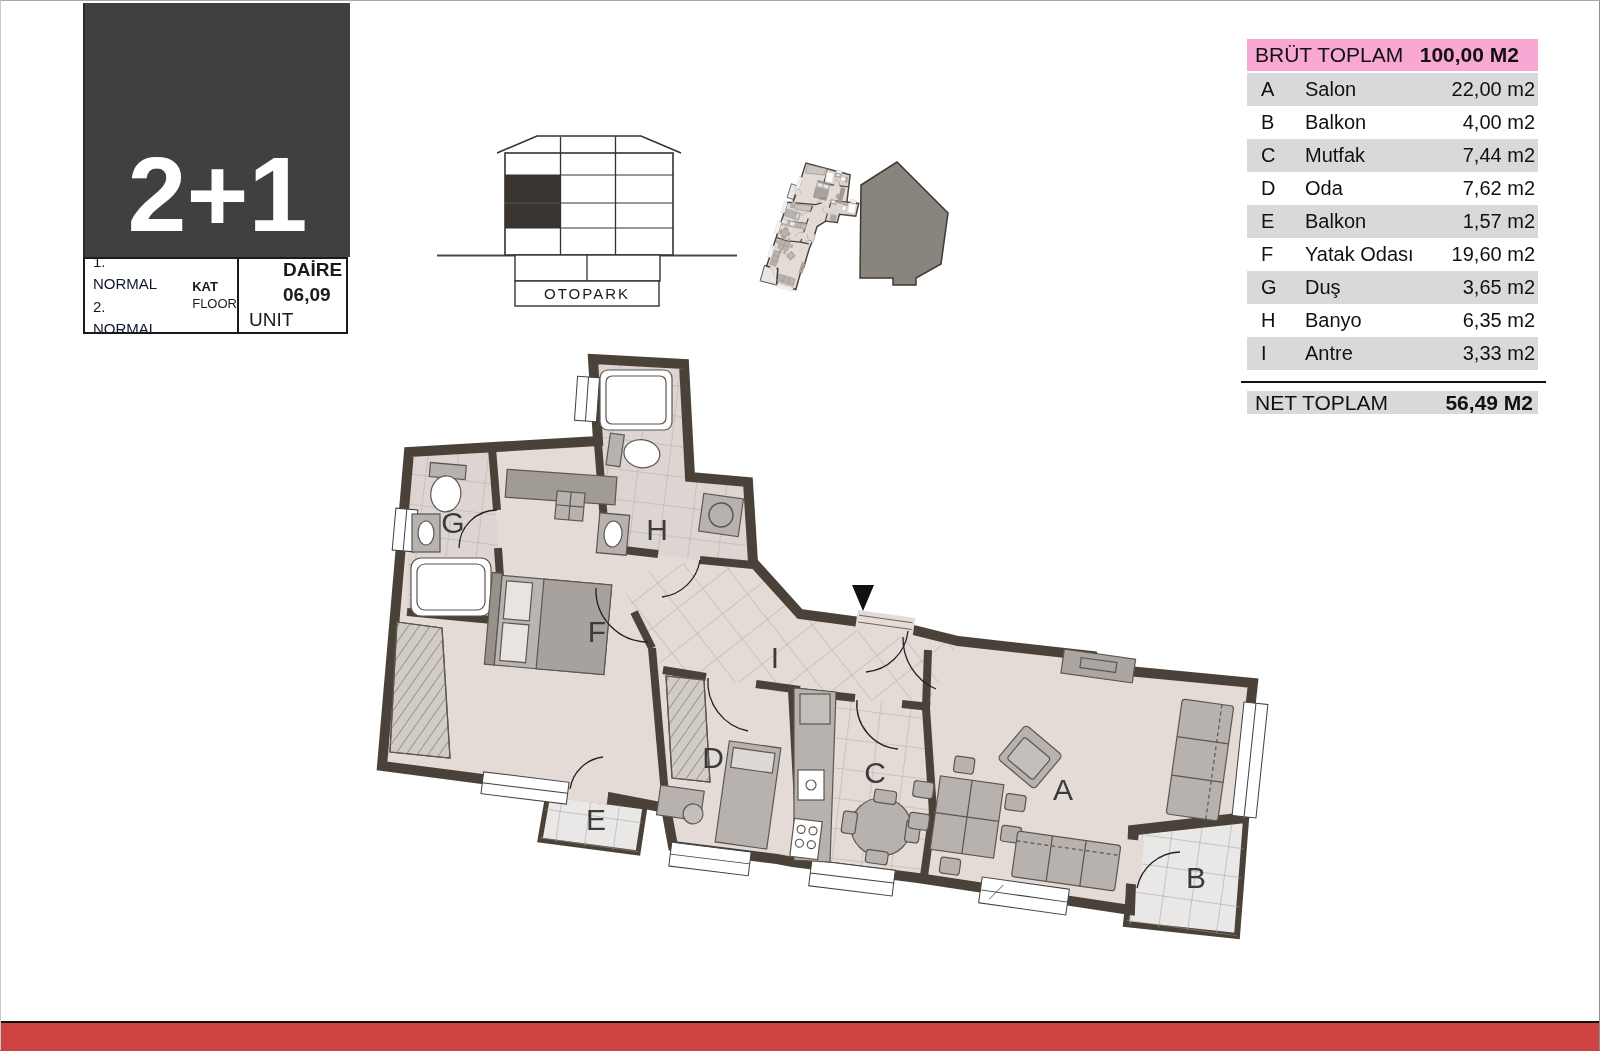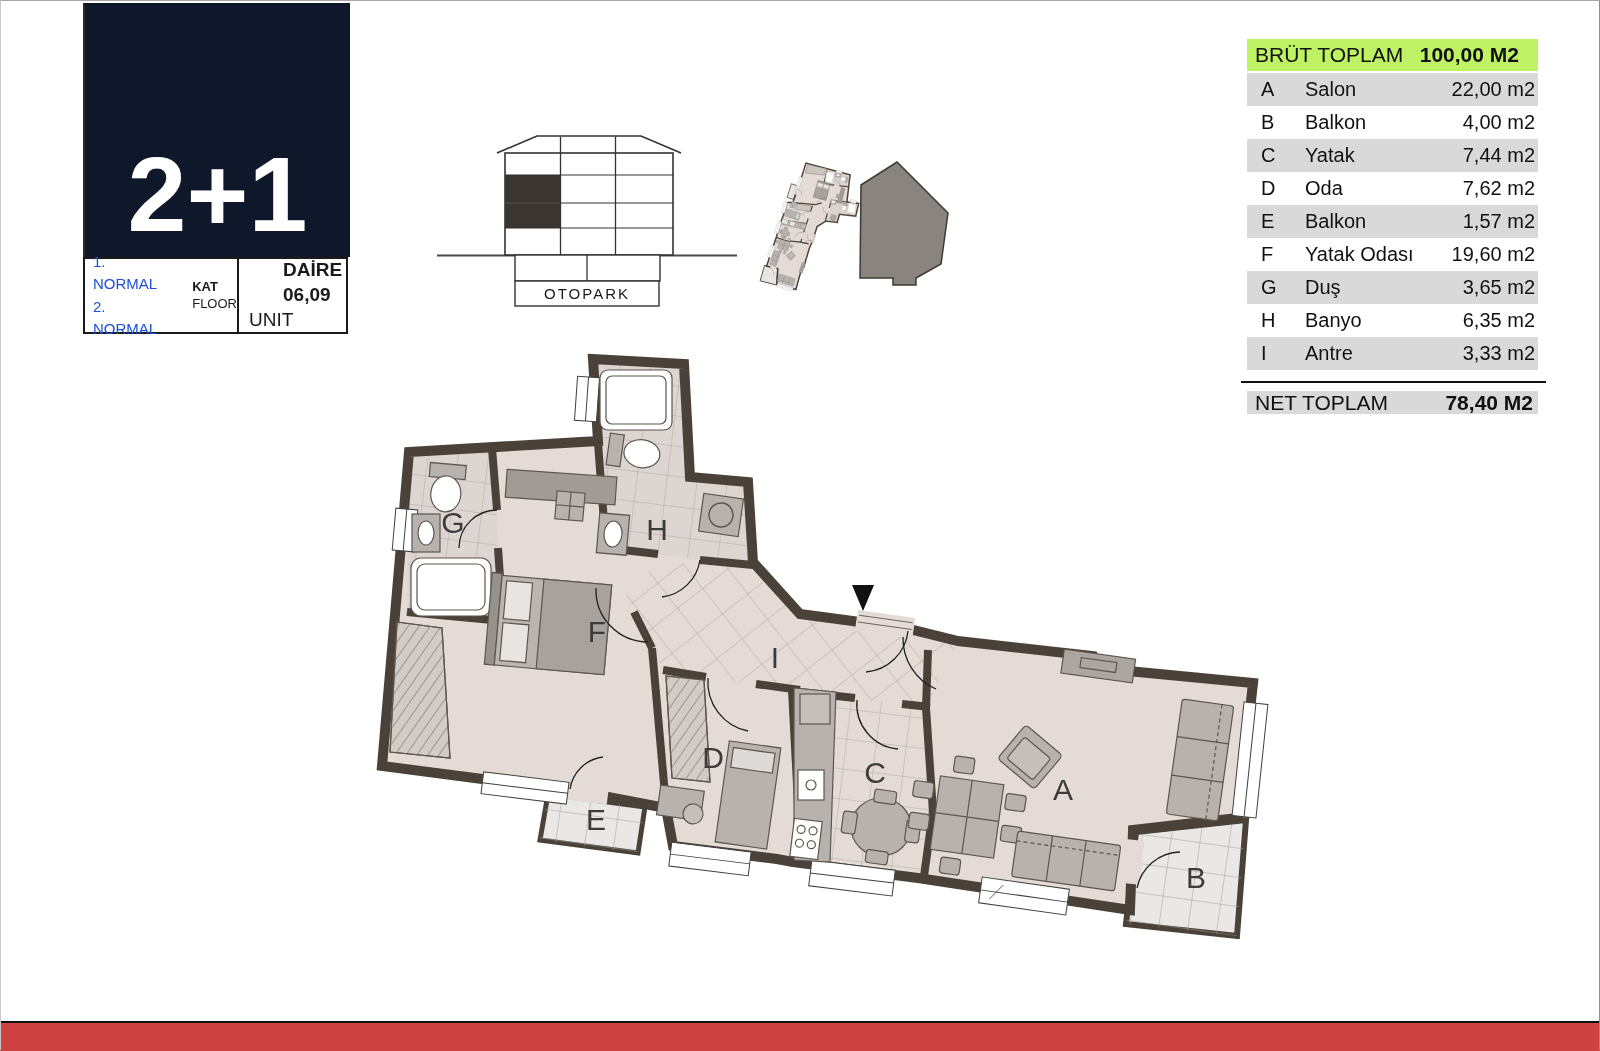--- a/index.html
+++ b/index.html
@@ -2,35 +2,35 @@
 <html><head>
 <meta charset="utf-8">
 <style>
   html,body{margin:0;padding:0;background:#fff;}
   #page{position:relative;width:1600px;height:1051px;background:#ffffff;overflow:hidden;
         font-family:"Liberation Sans",sans-serif;color:#1a1a1a;}
   #page-border{position:absolute;left:0;top:0;width:1598px;height:1049px;
         border-top:1px solid #a8a8a8;border-left:1px solid #c9c9c9;border-right:1px solid #8f8f8f;
         pointer-events:none;}
   
-  .red-box{position:absolute;left:83px;top:3px;width:265px;height:254px;background:#0f172a;
+  .red-box{position:absolute;left:83px;top:3px;width:265px;height:254px;background:#404040;
         border-left:2px solid #2a2a2a;display:flex;align-items:flex-end;justify-content:center;}
   .red-box .big{font-size:106px;line-height:.8;font-weight:bold;color:#fff;padding-bottom:20px;}
   .info-row{position:absolute;left:83px;top:257px;width:265px;height:77px;background:#fff;
         border:2px solid #1a1a1a;box-sizing:border-box;display:flex;}
   .info-left{width:144px;border-right:2px solid #1a1a1a;display:flex;align-items:center;padding-left:8px;}
-  .normals{font-size:15px;line-height:1.5;color:#1d4ed8;}
+  .normals{font-size:15px;line-height:1.5;color:#0f172a;}
   .katcol{margin-left:22px;font-size:13px;line-height:1.25;}
   .katcol .b{font-weight:bold;}
   .info-right{flex:1;display:flex;flex-direction:column;justify-content:center;padding-left:10px;
         font-size:19px;line-height:1.3;}
   .info-right .b{font-weight:bold;margin-left:34px;}
   
   .atable{position:absolute;left:1247px;top:39px;width:291px;font-size:20px;color:#111;}
-  .t-head{position:absolute;top:0;left:0;right:0;height:32px;background:#bef264;
+  .t-head{position:absolute;top:0;left:0;right:0;height:32px;background:#f9a8d4;
         display:flex;align-items:center;font-size:21px;}
   .t-head .lab{padding-left:8px;}
   .t-head .val{margin-left:auto;padding-right:19px;font-weight:bold;}
   .t-rows{position:absolute;top:34px;left:0;right:0;}
   .t-row{height:33px;display:flex;align-items:center;}
   .t-row:nth-child(odd){background:#d9d9d9;}
   .c-letter{width:58px;padding-left:14px;box-sizing:border-box;}
   .c-name{flex:1;}
   .c-area{padding-right:3px;text-align:right;}
   .t-sep{position:absolute;top:342px;left:-6px;width:305px;height:2px;background:#111;}
@@ -349,21 +349,21 @@
           <span class="c-name">Salon</span>
           <span class="c-area">22,00 m2</span>
         </div>
       <div class="t-row">
           <span class="c-letter">B</span>
           <span class="c-name">Balkon</span>
           <span class="c-area">4,00 m2</span>
         </div>
       <div class="t-row">
           <span class="c-letter">C</span>
-          <span class="c-name">Yatak</span>
+          <span class="c-name">Mutfak</span>
           <span class="c-area">7,44 m2</span>
         </div>
       <div class="t-row">
           <span class="c-letter">D</span>
           <span class="c-name">Oda</span>
           <span class="c-area">7,62 m2</span>
         </div>
       <div class="t-row">
           <span class="c-letter">E</span>
           <span class="c-name">Balkon</span>
@@ -386,19 +386,19 @@
         </div>
       <div class="t-row">
           <span class="c-letter">I</span>
           <span class="c-name">Antre</span>
           <span class="c-area">3,33 m2</span>
         </div>
     </div>
     <div class="t-sep"></div>
     <div class="t-net">
       <span class="lab">NET TOPLAM</span>
-      <span class="val">78,40 M2</span>
+      <span class="val">56,49 M2</span>
     </div>
   </div>
 
   <div class="bottom-bar"></div>
   <div id="page-border"></div>
 </div>
 
 </body></html>

